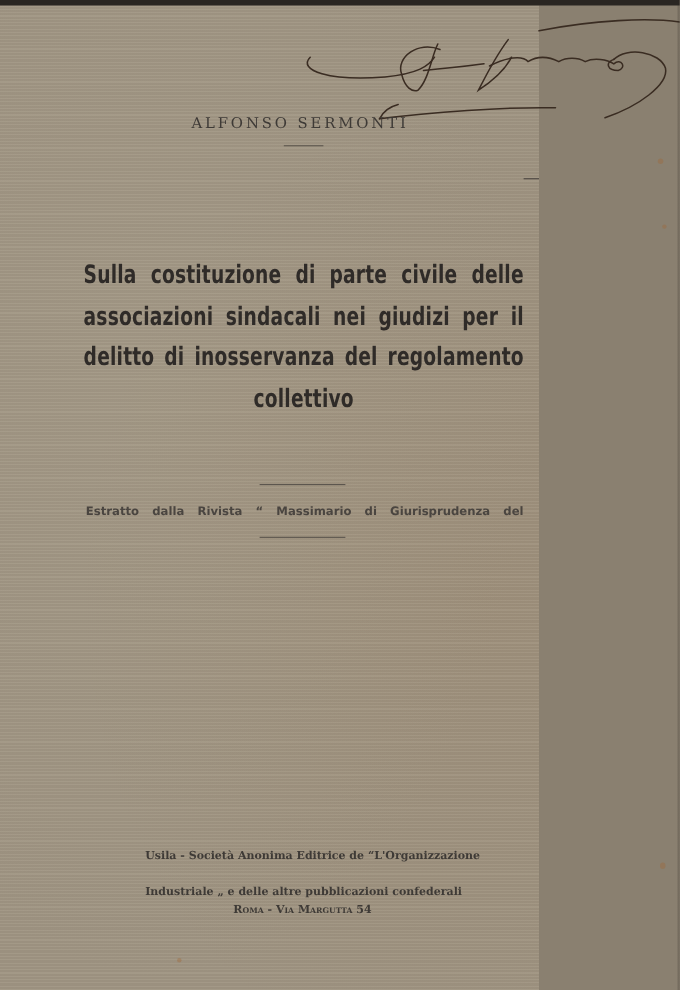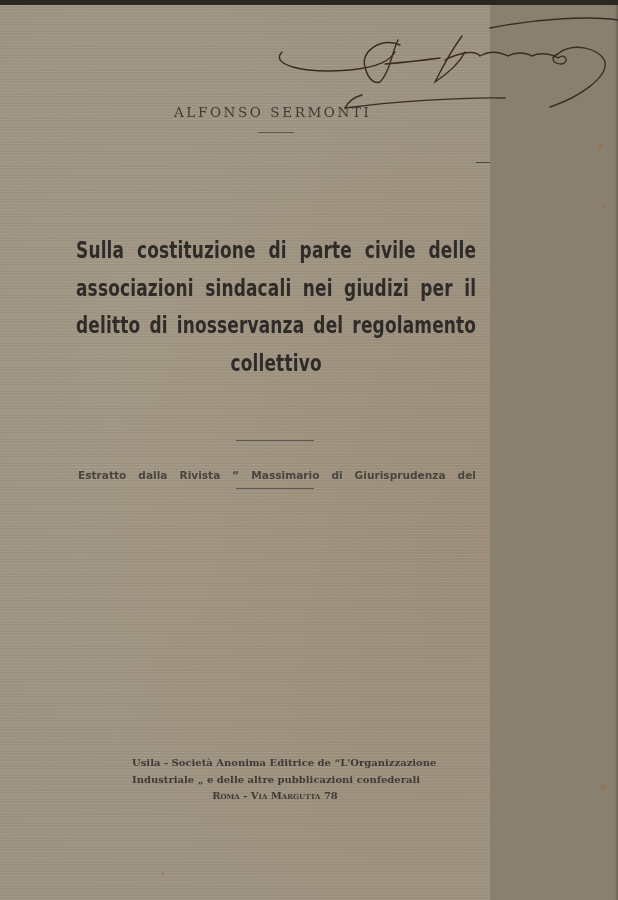--- a/index.html
+++ b/index.html
@@ -35,32 +35,32 @@
     font-family: "DejaVu Sans Condensed", "DejaVu Sans", sans-serif;
     font-weight: bold; font-size: 23px; line-height: 37.5px;
     color: #2f2b28; text-align: justify; text-align-last: center;
     transform: scaleX(0.82); transform-origin: left top;
     width: 488px; letter-spacing: 0.2px;
   }
   .title span { display: block; }
   .title .l1, .title .l2, .title .l3 { text-align: justify; text-align-last: justify; }
   .title .l4 { text-align: center; }
   .extract {
-    position: absolute; left: 78px; top: 464px; width: 398px;
+    position: absolute; left: 78px; top: 454px; width: 398px;
     font-family: "DejaVu Sans", sans-serif; font-weight: bold;
     font-size: 10.6px; line-height: 15px; color: #4a4540;
   }
   .extract span { display: block; white-space: nowrap; text-align: justify; text-align-last: justify; }
   .publisher {
     position: absolute; left: 132px; top: 751px; width: 286px;
     font-family: "DejaVu Serif", serif; font-weight: bold;
     font-size: 10px; line-height: 16.5px; color: #3e3a36;
   }
   .publisher span { display: block; white-space: nowrap; }
-  .publisher .p1, .publisher .p2 { text-align: justify; text-align-last: justify; }
+  .publisher .p1, .publisher .p2 { text-align: justify; text-align-last: justify; margin-top: 16px; }
   .publisher .p3 { text-align: center; font-variant: small-caps; }
   .signature { position: absolute; left: 240px; top: 8px; width: 378px; height: 100px; }
   .stain { position: absolute; border-radius: 50%; background: rgba(160,100,50,0.35); }
   .edge-mark { position: absolute; right: 0; top: 158px; width: 14px; height: 1px; background: #4b4540; }
 </style>
 </head>
 <body>
 
 <div class="page">
 
@@ -90,21 +90,21 @@
 
   <div class="rule" style="left:236px; top:436px; width:78px;"></div>
   <div class="extract">
     <span>Estratto dalla Rivista “ Massimario di Giurisprudenza del</span>
   </div>
   <div class="rule" style="left:236px; top:484px; width:78px;"></div>
 
   <div class="publisher">
     <span class="p1">Usila - Società Anonima Editrice de “L'Organizzazione</span>
     <span class="p2">Industriale „ e delle altre pubblicazioni confederali</span>
-    <span class="p3">Roma - Via Margutta 78</span>
+    <span class="p3">Roma - Via Margutta 54</span>
   </div>
 
   <div class="edge-mark"></div>
   <div class="stain" style="left:598px; top:140px; width:5px; height:5px;"></div>
   <div class="stain" style="left:602px; top:200px; width:4px; height:4px;"></div>
   <div class="stain" style="left:600px; top:780px; width:5px; height:6px;"></div>
   <div class="stain" style="left:161px; top:867px; width:4px; height:4px;"></div>
 </div>
 
 <div class="top-edge"></div>

